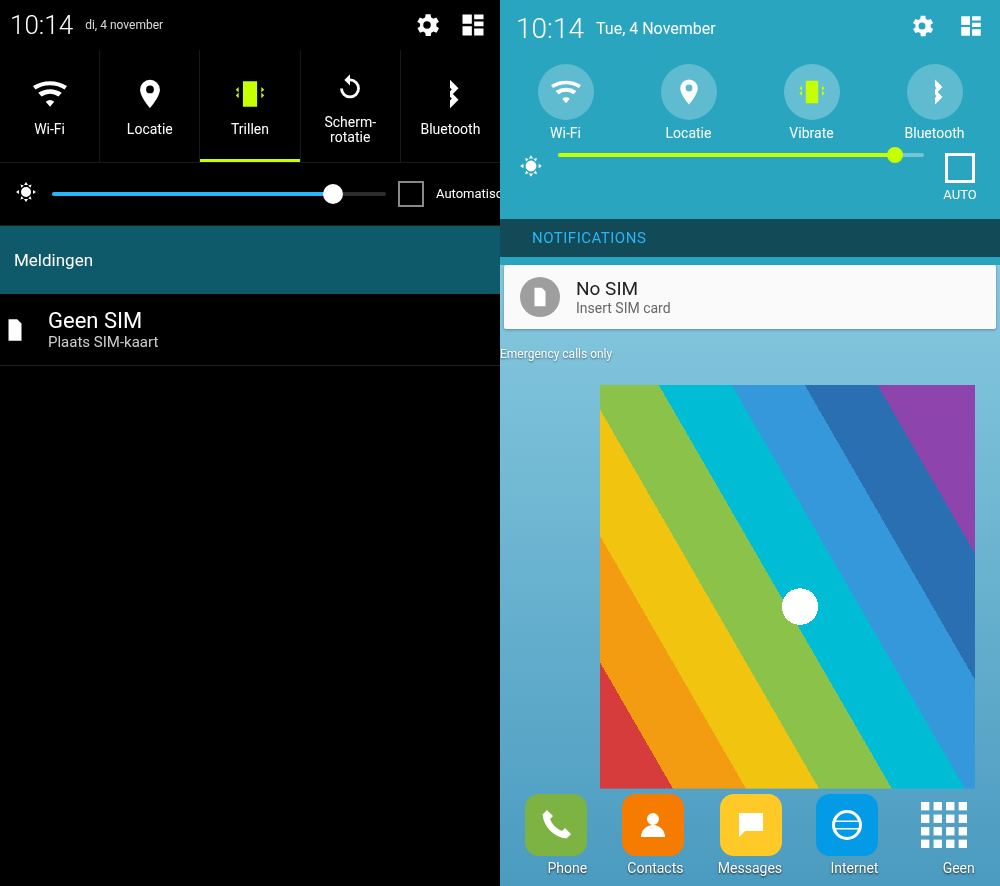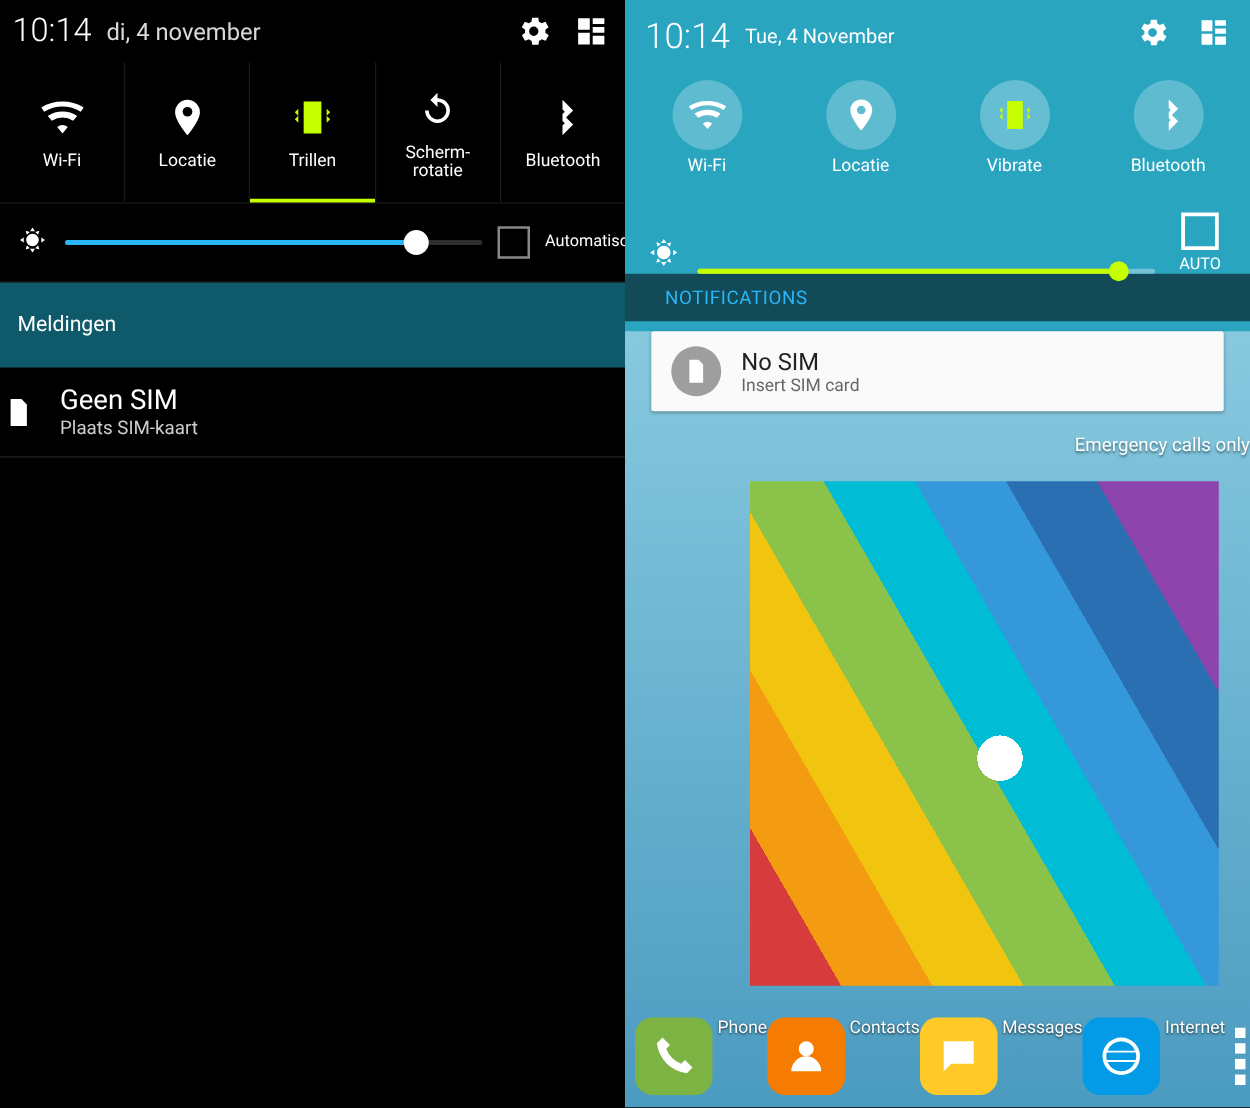--- a/index.html
+++ b/index.html
@@ -2,21 +2,21 @@
 <html><head>
 <meta charset="utf-8">
 <style>
 html,body{margin:0;padding:0;width:1000px;height:886px;font-family:Roboto,Helvetica,Arial,sans-serif;background:#000;overflow:hidden}
 .row{display:flex}
 .screen{width:500px;height:886px;position:relative;overflow:hidden}
 
 .left{background:#000;color:#fff}
 .sb{height:50px;display:flex;align-items:center;padding:0 10px;gap:12px}
 .sb .time{font-size:26px;font-weight:300}
-.sb .date{font-size:19px;opacity:.85}
+.sb .date{font-size:12px;opacity:.85}
 .sb .sp{flex:1}
 .sb .ico{width:34px;height:34px;display:flex;align-items:center;justify-content:center}
 .qrow{display:flex;height:112px;border-bottom:1px solid #1a1a1a}
 .qs{flex:1;display:flex;flex-direction:column;align-items:center;justify-content:center;gap:8px;border-right:1px solid #1a1a1a}
 .qs:last-child{border-right:none}
 .qs .qi{width:40px;height:40px;display:flex;align-items:center;justify-content:center}
 .qs .ql{font-size:14px;text-align:center;line-height:1.1;white-space:pre}
 .qs.active .qi svg{fill:#c6ff00}
 .qs.active{box-shadow:inset 0 -3px 0 #c6ff00}
 .brow{height:62px;display:flex;align-items:center;gap:12px;padding:0 14px;border-bottom:1px solid #1a1a1a}
@@ -47,34 +47,34 @@
 .rhdr{height:56px;display:flex;align-items:center;padding:0 16px;gap:12px;color:#fff}
 .rhdr .time{font-size:28px;font-weight:300}
 .rhdr .date{font-size:16px}
 .rhdr .sp{flex:1}
 .rqrow{display:flex;justify-content:space-around;padding:8px 4px 12px}
 .rqs{flex:1;display:flex;flex-direction:column;align-items:center;gap:6px}
 .rqs .circ{width:56px;height:56px;border-radius:50%;background:rgba(255,255,255,.25);display:flex;align-items:center;justify-content:center}
 .rqs.active .circ{background:rgba(255,255,255,.28)}
 .rqs.active .circ svg{fill:#c6ff00}
 .rqs .lbl{color:#fff;font-size:14px;text-align:center;line-height:1.1;white-space:pre}
-.rbrow{height:66px;display:flex;align-items:flex-end;gap:14px;padding:0 18px;color:#fff}
+.rbrow{height:66px;display:flex;align-items:flex-start;gap:14px;padding:0 18px;color:#fff}
 .rbrow .track{flex:1;height:4px;background:rgba(255,255,255,.35);border-radius:2px;position:relative}
 .rbrow .fill{position:absolute;left:0;top:0;height:100%;background:#c6ff00;border-radius:2px}
 .rbrow .thumb{position:absolute;top:50%;width:16px;height:16px;border-radius:50%;background:#c6ff00;transform:translate(-50%,-50%)}
 .rbrow .sq{width:24px;height:24px;border:3px solid #fff}
 .rbrow .al{font-size:13px;margin-top:4px;text-align:center;width:44px}
 .rnotifhdr{background:rgba(0,0,0,.55);color:#29b6f6;font-size:15px;padding:10px 32px;letter-spacing:.5px}
-.rnotif{margin:8px 21px 0;background:#fafafa;border-radius:2px;display:flex;align-items:center;gap:16px;padding:12px 16px;box-shadow:0 1px 3px rgba(0,0,0,.3)}
+.rnotif{margin:8px 4px 0;background:#fafafa;border-radius:2px;display:flex;align-items:flex-start;gap:16px;padding:12px 16px;box-shadow:0 1px 3px rgba(0,0,0,.3)}
 .rnotif .circ{width:40px;height:40px;border-radius:50%;background:#9e9e9e;display:flex;align-items:center;justify-content:center}
 .rnotif .t{color:#222;font-size:19px}
 .rnotif .s{color:#666;font-size:14px}
-.emerg{text-align:right;color:#fff;font-size:15px;margin-top:18px;text-shadow:0 1px 2px rgba(0,0,0,.5)}
+.emerg{text-align:left;color:#fff;font-size:12px;margin-top:18px;text-shadow:0 1px 2px rgba(0,0,0,.5)}
 .dock{position:absolute;bottom:10px;left:0;right:0;display:flex;justify-content:space-around;padding:0 8px;z-index:2}
-.app{display:flex;flex-direction:row;align-items:flex-start;gap:4px;color:#fff;font-size:14px;text-shadow:0 1px 2px rgba(0,0,0,.8)}
+.app{display:flex;flex-direction:column;align-items:flex-end;gap:4px;color:#fff;font-size:14px;text-shadow:0 1px 2px rgba(0,0,0,.8)}
 .app .box{width:62px;height:62px;border-radius:14px;display:flex;align-items:center;justify-content:center}
 svg{fill:#fff}
 </style>
 </head>
 <body>
 
 <svg width="0" height="0" style="position:absolute">
   <defs>
     <g id="apps-grid">
       <rect x="0" y="0" width="4" height="4"></rect>

